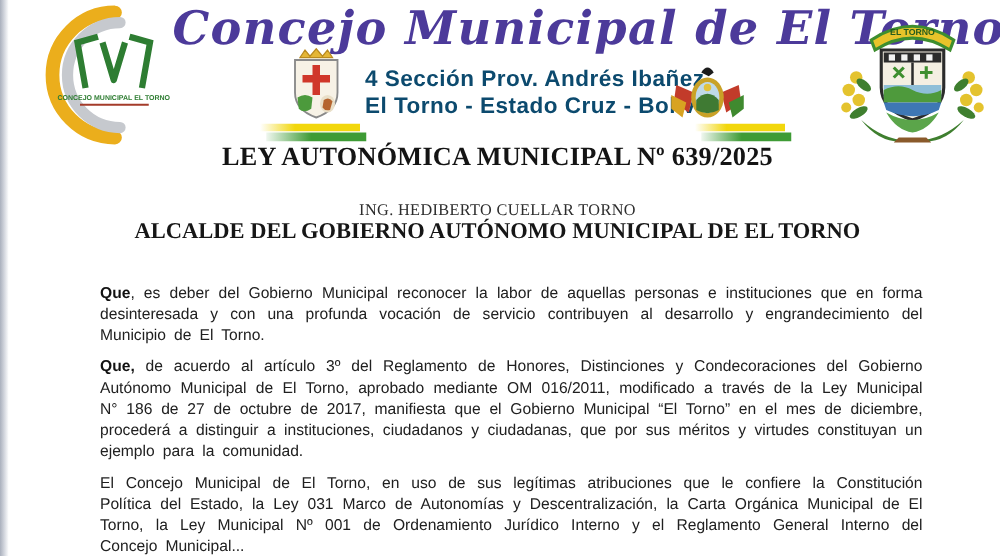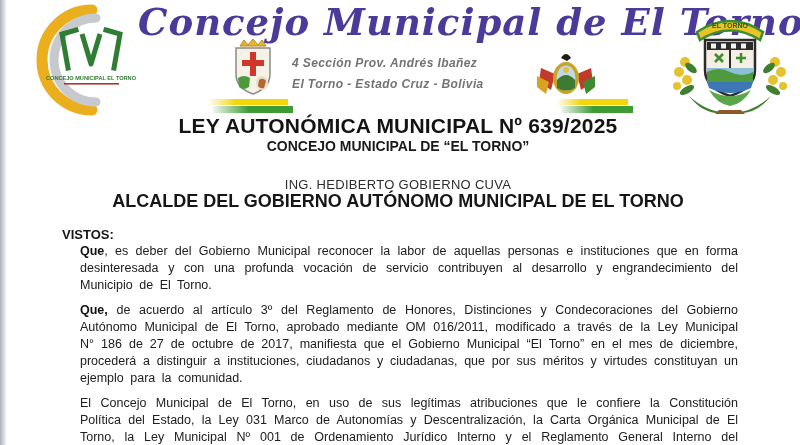--- a/index.html
+++ b/index.html
@@ -19,33 +19,33 @@
   .left-logo{position:absolute;left:26px;top:4px;}
   .script-title{
     position:absolute;left:138px;top:0px;width:566px;
     font-family:"DejaVu Serif", serif;font-style:italic;font-weight:bold;
     font-size:37px;letter-spacing:1px;text-align:center;
     color:#4c3a9a;white-space:nowrap;
   }
   .center-crest{position:absolute;left:222px;top:38px;}
   .subtitle{
     position:absolute;left:292px;top:53px;
-    font-size:12px;font-weight:bold;color:#737373;
-    line-height:21px;letter-spacing:0.4px;white-space:nowrap;font-style:italic;
+    font-size:18px;font-weight:bold;color:#0c4a6e;
+    line-height:21px;letter-spacing:0.4px;white-space:nowrap;
   }
   .bolivia-emblem{position:absolute;left:533px;top:50px;}
   .right-crest{position:absolute;left:663px;top:6px;}
   .stripes{position:absolute;}
   .stripes .y{height:6px;background:linear-gradient(to right,rgba(244,216,10,0),#f2d70c 35%);}
   .stripes .g{height:7px;margin-top:1px;transform:translateX(5px);
     background:linear-gradient(to right,rgba(62,155,53,0.08),#3e9b35 45%);}
   .stripes-left{left:208px;top:99px;width:80px;}
   .stripes-right{left:556px;top:99px;width:72px;}
   
-  .title-block{position:absolute;left:0;top:113px;width:796px;text-align:center;}
+  .title-block{position:absolute;left:0;top:113px;width:796px;text-align:center;font-family:Liberation Serif, serif;}
   .law-title{font-size:21px;font-weight:bold;color:#141414;letter-spacing:0.2px;line-height:25px;}
   .council-line{font-size:14px;font-weight:bold;color:#1a1a1a;line-height:17px;}
   .mayor{margin-top:21px;}
   .mayor-name{font-size:13px;color:#2d2d2d;line-height:17px;letter-spacing:0.3px;}
   .mayor-title{font-size:18px;font-weight:bold;color:#161616;line-height:17px;}
   
   .doc-body{position:absolute;left:62px;top:226px;width:676px;}
   .doc-body .heading{font-size:13px;font-weight:bold;line-height:17px;color:#161616;}
   .doc-body p{
     margin:0 0 8px 18px;font-size:12.5px;line-height:17px;color:#202020;
@@ -149,25 +149,23 @@
         <path d="M26,90 q20,18 41,16 q-24,6 -41,-16 Z"></path>
         <path d="M108,90 q-20,18 -41,16 q24,6 41,-16 Z"></path>
       </g>
       <path d="M56,104 h22 l4,4 h-30 Z" fill="#8A5A2B"></path>
     </svg>
   </div>
 </div>
 
 <div class="title-block">
   <div class="law-title">LEY AUTONÓMICA MUNICIPAL Nº 639/2025</div>
-  <div class="council-line">CONCEJO MUNICIPAL DE “EL TORNO”</div>
   <div class="mayor">
-    <div class="mayor-name">ING. HEDIBERTO GOBIERNO CUVA</div>
+    <div class="mayor-name">ING. HEDIBERTO CUELLAR TORNO</div>
     <div class="mayor-title">ALCALDE DEL GOBIERNO AUTÓNOMO MUNICIPAL DE EL TORNO</div>
   </div>
 </div>
 
 <div class="doc-body">
-  <div class="heading">VISTOS:</div>
   <p><b>Que</b><span>, es deber del Gobierno Municipal reconocer la labor de aquellas personas e instituciones que en forma desinteresada y con una profunda vocación de servicio contribuyen al desarrollo y engrandecimiento del Municipio de El Torno.</span></p>
   <p><b>Que,</b><span> de acuerdo al artículo 3º del Reglamento de Honores, Distinciones y Condecoraciones del Gobierno Autónomo Municipal de El Torno, aprobado mediante OM 016/2011, modificado a través de la Ley Municipal N° 186 de 27 de octubre de 2017, manifiesta que el Gobierno Municipal “El Torno” en el mes de diciembre, procederá a distinguir a instituciones, ciudadanos y ciudadanas, que por sus méritos y virtudes constituyan un ejemplo para la comunidad.</span></p>
   <p class="clip">El Concejo Municipal de El Torno, en uso de sus legítimas atribuciones que le confiere la Constitución Política del Estado, la Ley 031 Marco de Autonomías y Descentralización, la Carta Orgánica Municipal de El Torno, la Ley Municipal Nº 001 de Ordenamiento Jurídico Interno y el Reglamento General Interno del Concejo Municipal...</p>
 </div>
 
 </body></html>

